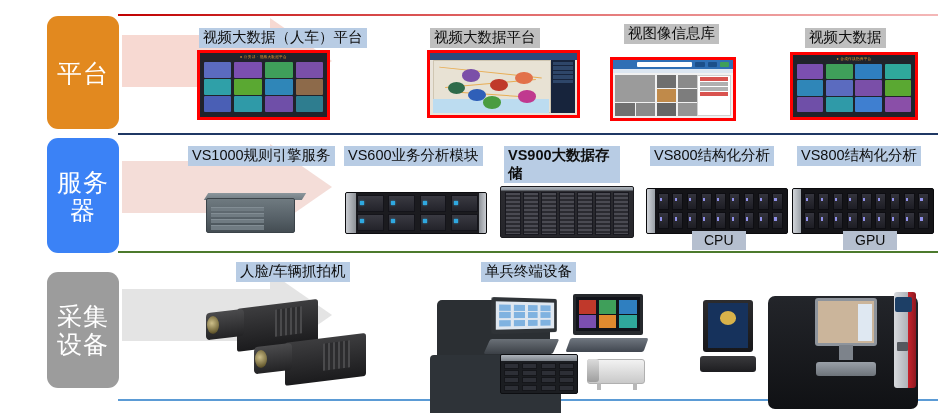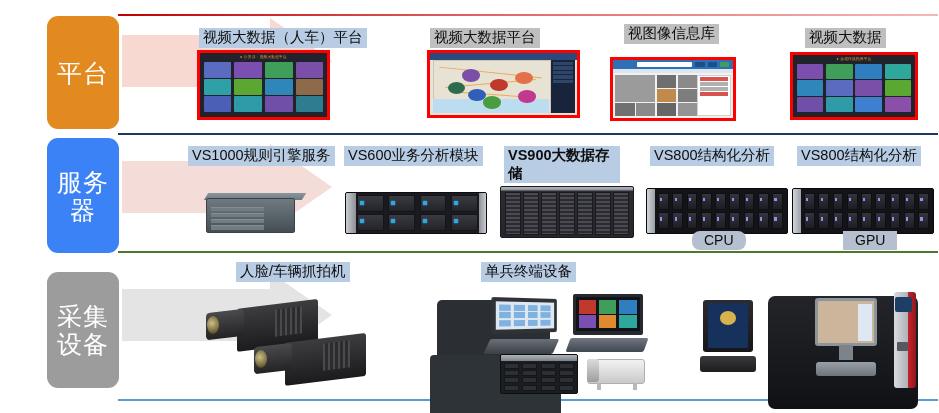--- a/index.html
+++ b/index.html
@@ -442,21 +442,21 @@
           <i></i>
           <i></i>
           <i></i>
           <i></i>
           <i></i>
           <i></i>
       </div>
     </div>
   </div>
 
-  <div class="lbl cpu" style="left:692px;top:231px;border-radius:8px;">CPU</div>
+  <div class="lbl cpu" style="left:692px;top:231px;">CPU</div>
   <div class="lbl cpu" style="left:843px;top:231px;">GPU</div>
 
   <div class="lbl blue" style="left:236px;top:262px;">人脸/车辆抓拍机</div>
   <div class="lbl blue" style="left:481px;top:262px;">单兵终端设备</div>
 
   <div class="boxcam" style="left:206px;top:300px;width:112px;height:52px;">
     <div class="bodyb"></div>
       <div class="ribs"></div>
       <div class="lens"></div>
       <div class="glass"></div>

